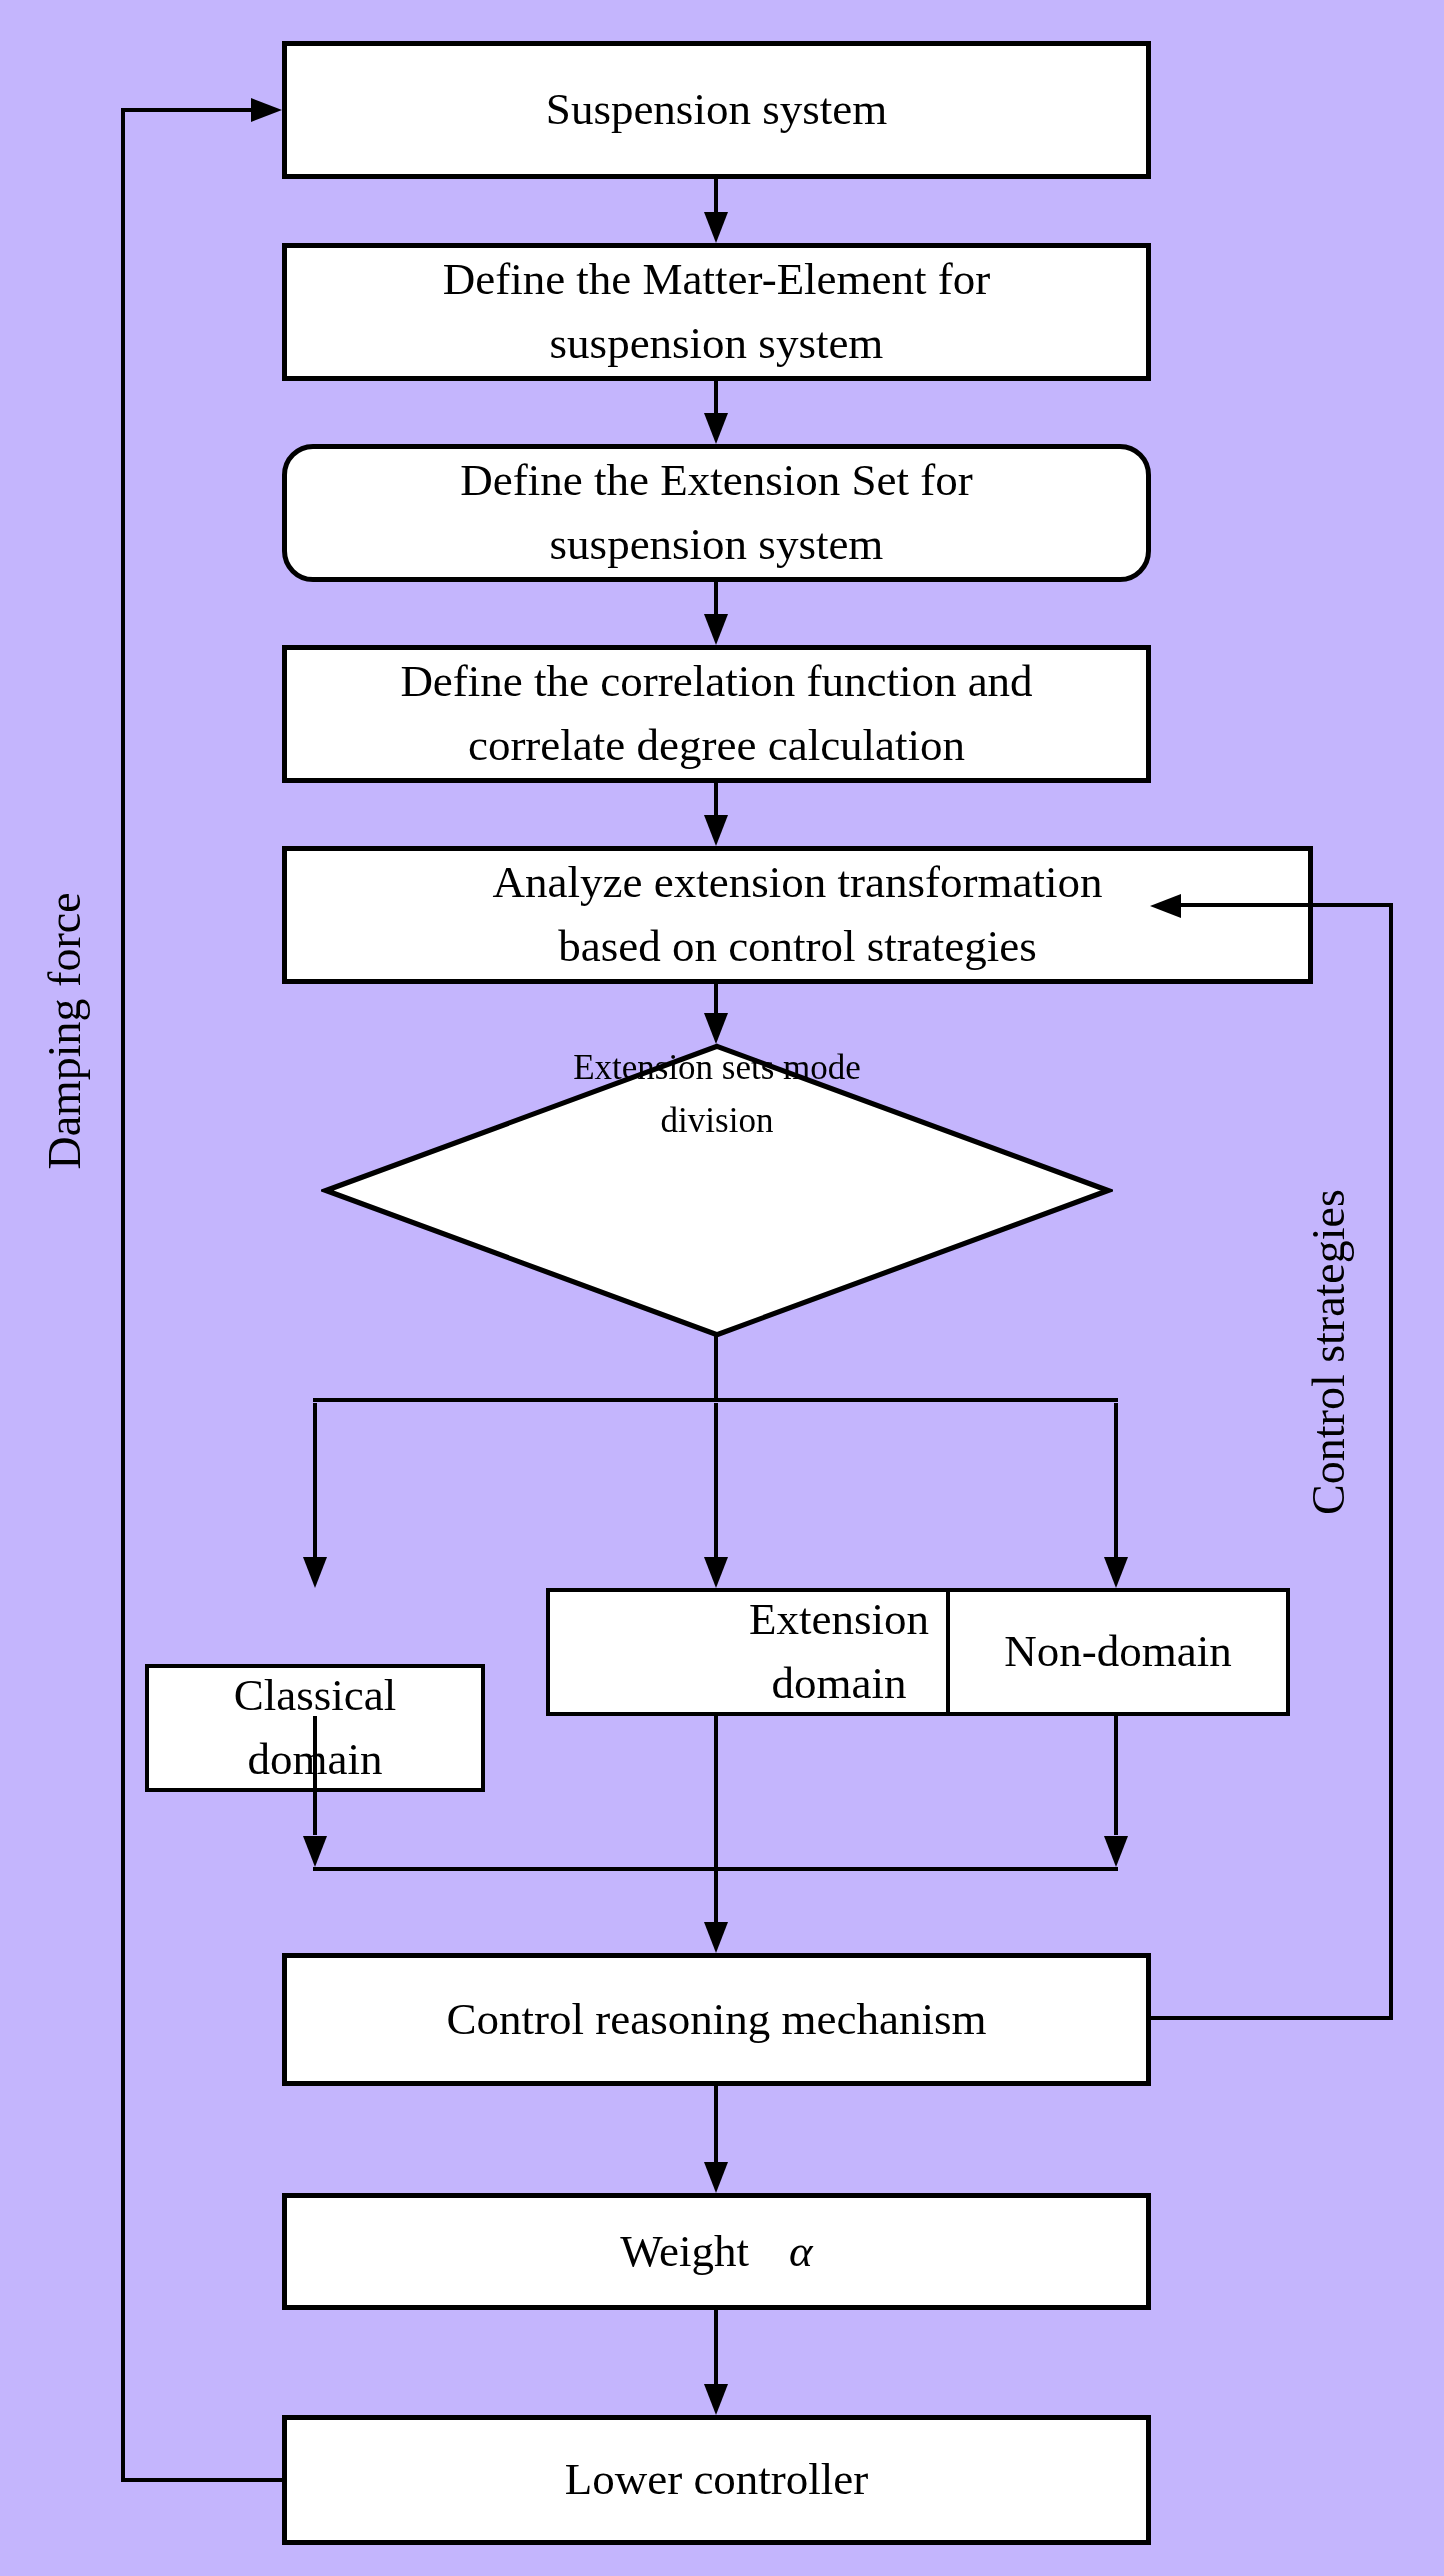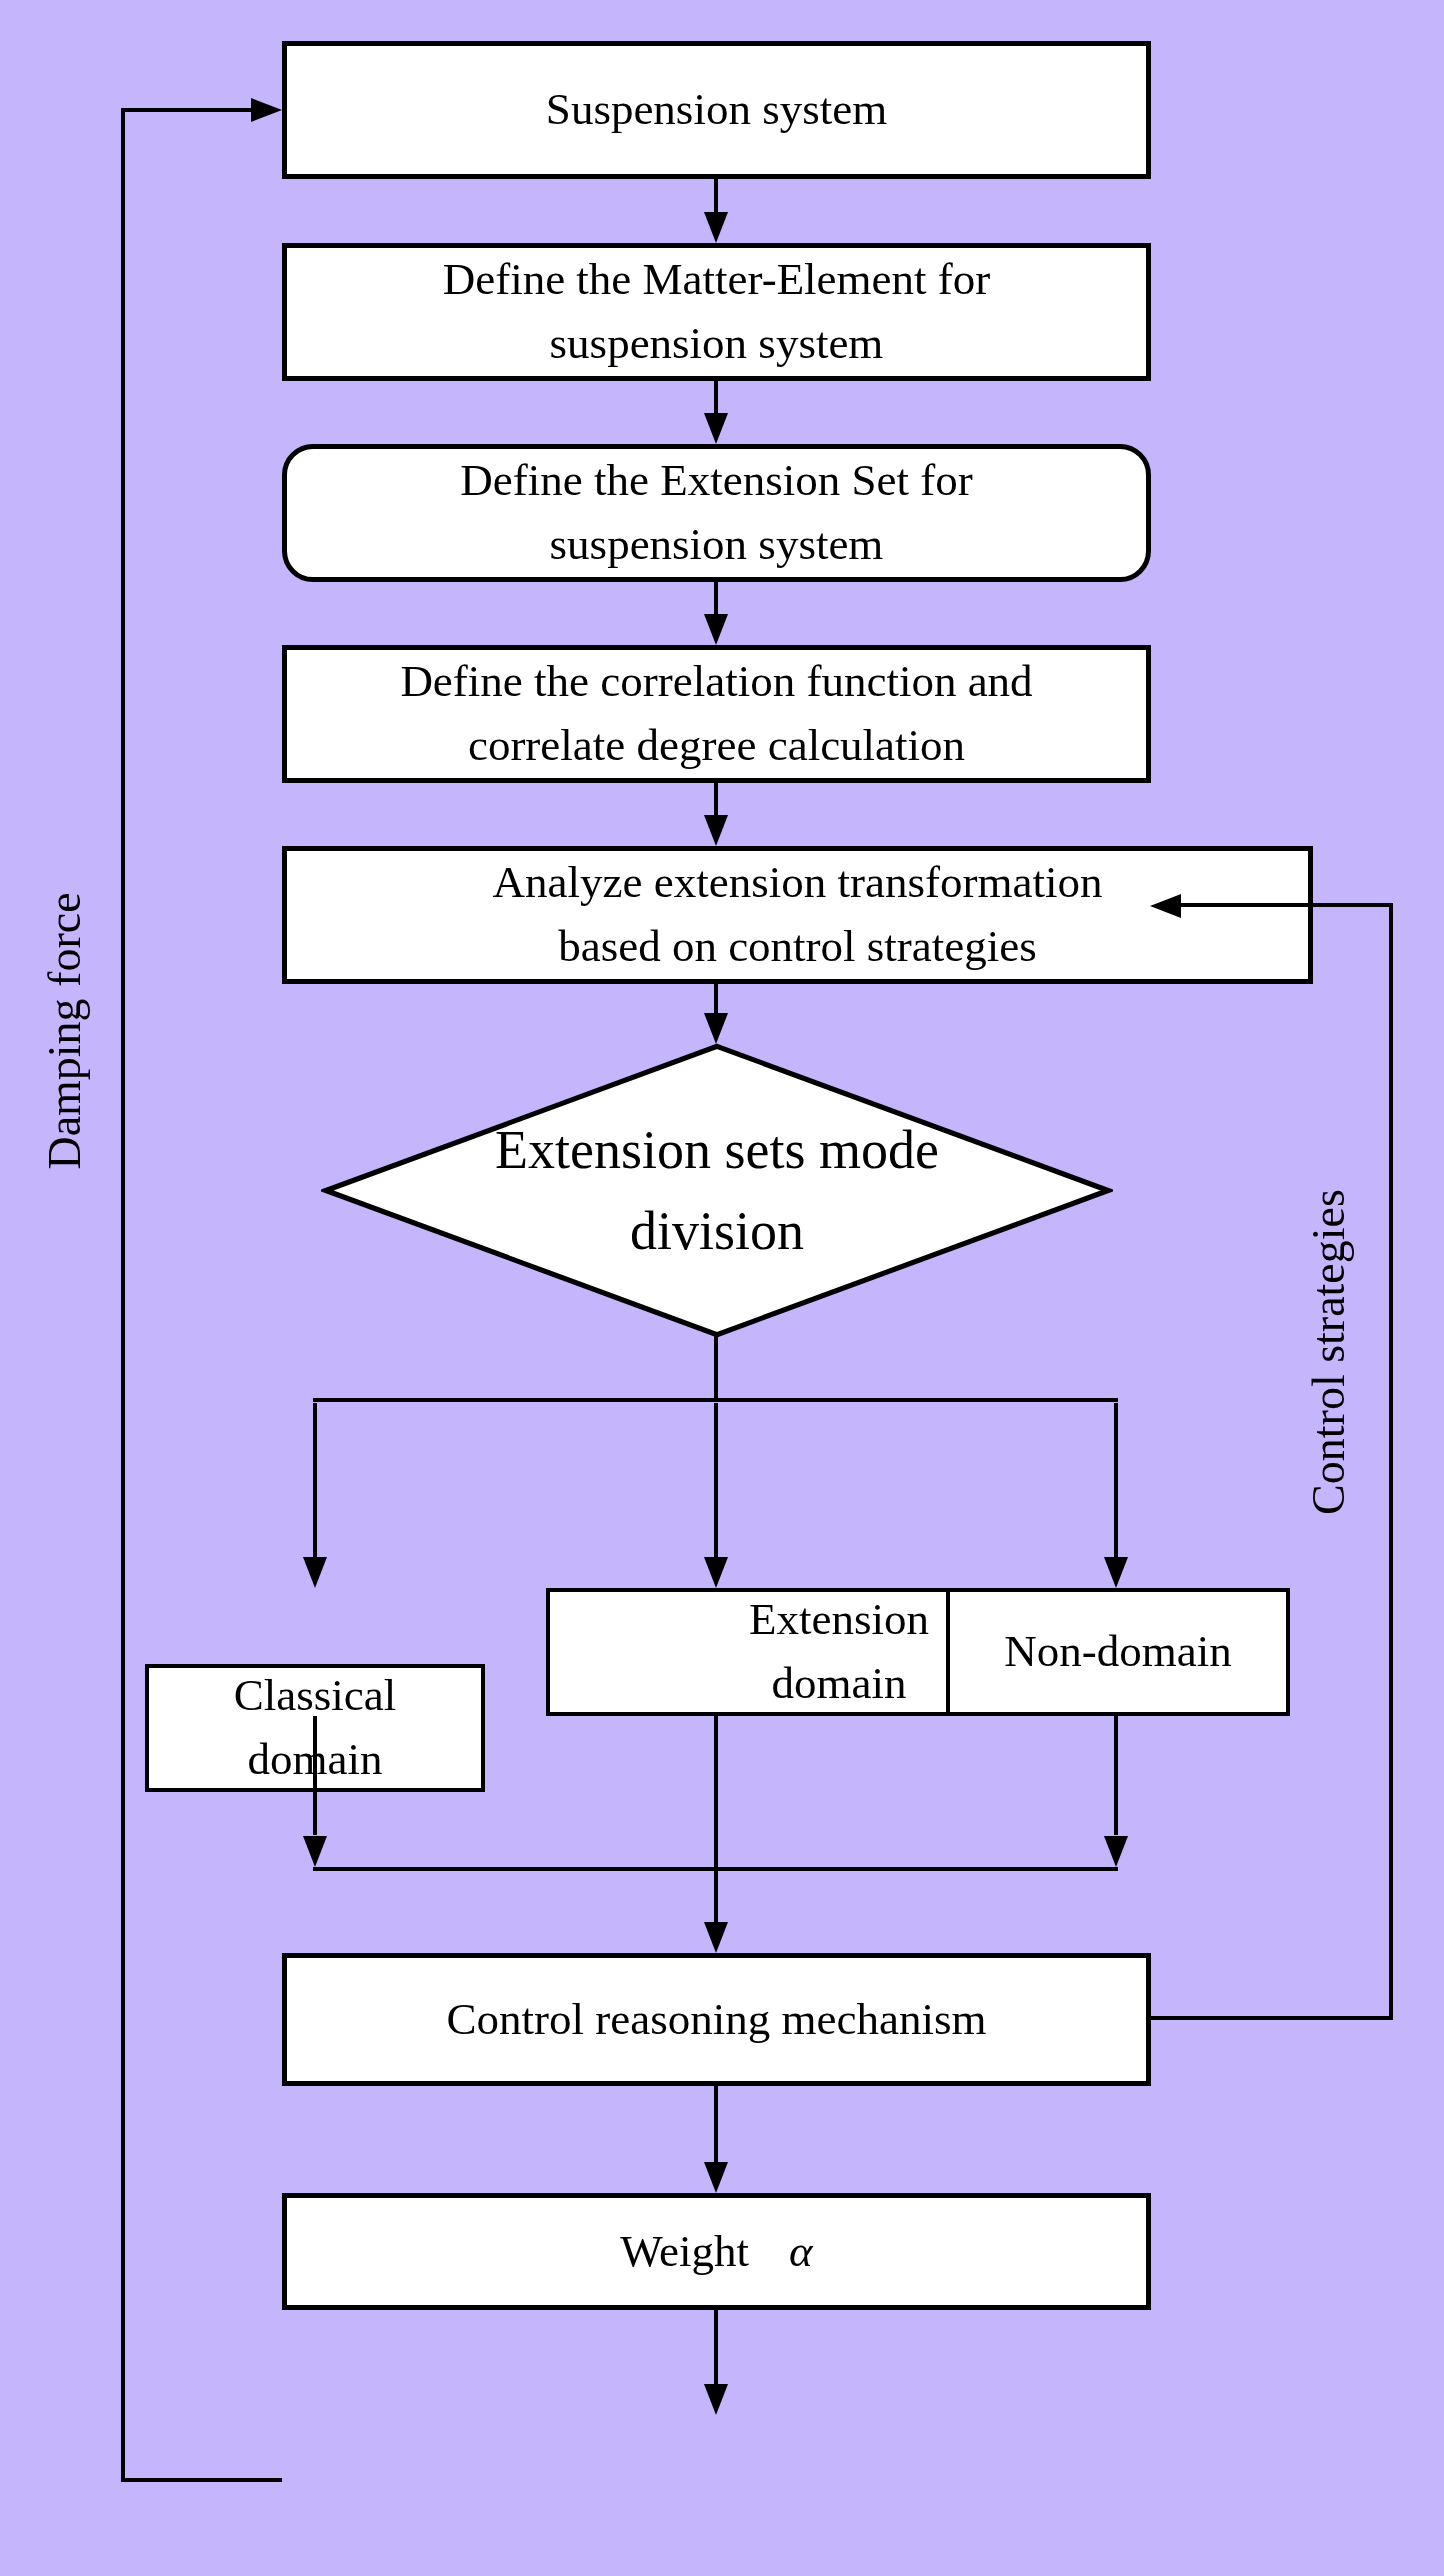--- a/index.html
+++ b/index.html
@@ -17,22 +17,22 @@
   .line { position:absolute; background:#000; }
 
   .arr { position:absolute; width:0; height:0; }
   .arr.down  { border-left:12px solid transparent; border-right:12px solid transparent; border-top:31px solid #000; }
   .arr.right { border-top:12px solid transparent; border-bottom:12px solid transparent; border-left:31px solid #000; }
   .arr.left  { border-top:12px solid transparent; border-bottom:12px solid transparent; border-right:31px solid #000; }
 
   .diamond-svg { position:absolute; left:321px; top:1042px; width:792px; height:297px; }
   .diamond-text {
     position:absolute; left:321px; top:1042px; width:792px; height:297px;
-    display:flex; align-items:center; justify-content:center;
-    text-align:center; font-size:54px; line-height:1.5;
+    display:flex; justify-content:center;
+    text-align:center; font-size:35px; line-height:1.5;
   }
 
   .vlabel {
     position:absolute; white-space:nowrap; font-size:46px;
     transform:translate(-50%,-50%) rotate(-90deg);
   }
 
   .weight-symbol { font-style:italic; margin-left:40px; }
 </style>
 </head>
@@ -88,20 +88,23 @@
 
   <div class="box" style="left:282px; top:1953px; width:869px; height:133px;">
     <span class="node-label">Control reasoning mechanism</span>
   </div>
 
   <div class="box" style="left:282px; top:2193px; width:869px; height:117px;justify-content:center;">
     <span>Weight</span>
     <span class="weight-symbol">α</span>
   </div>
 
+  <div class="box" style="left:282px; top:2415px; width:869px; height:130px;">
+    <span class="node-label">Lower controller</span>
+  </div>
 
   <div class="line" style="left:714px; top:179px;  width:4.3px; height:34px;"></div>
   <div class="arr down" style="left:704px; top:212px;"></div>
 
   <div class="line" style="left:714px; top:381px;  width:4.3px; height:33px;"></div>
   <div class="arr down" style="left:704px; top:413px;"></div>
 
   <div class="line" style="left:714px; top:581px;  width:4.3px; height:34px;"></div>
   <div class="arr down" style="left:704px; top:614px;"></div>
 

